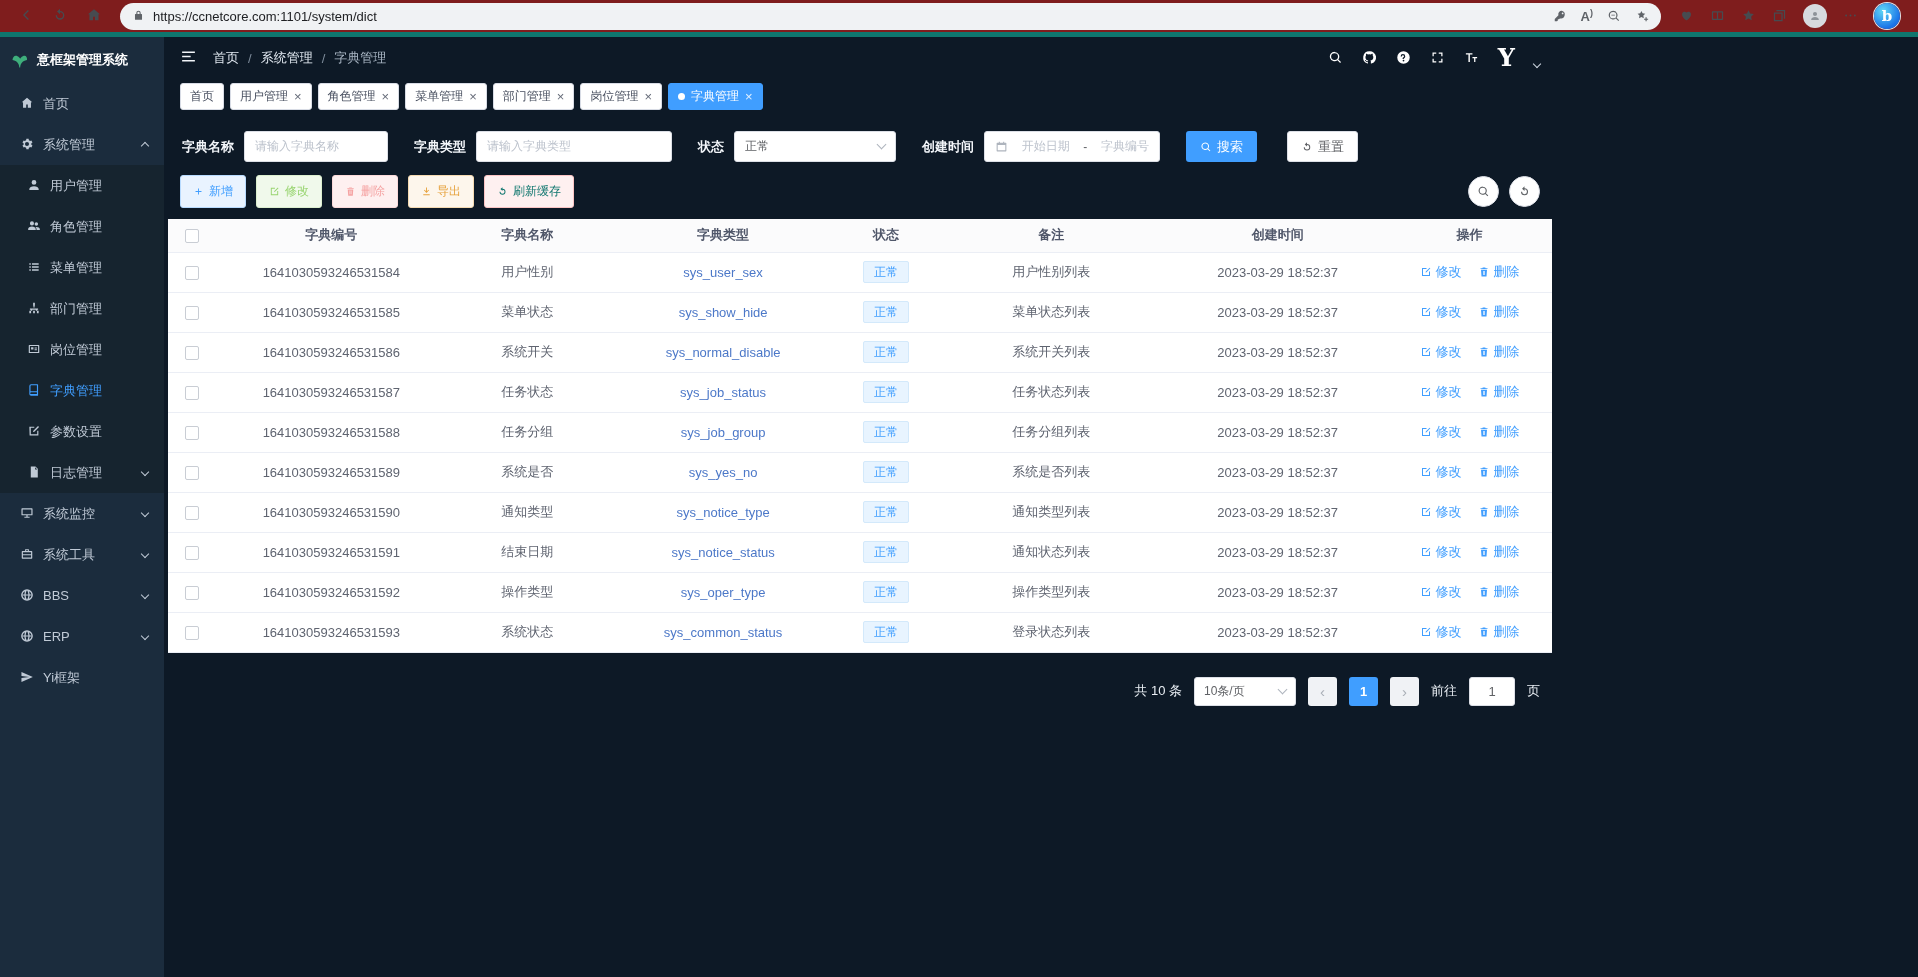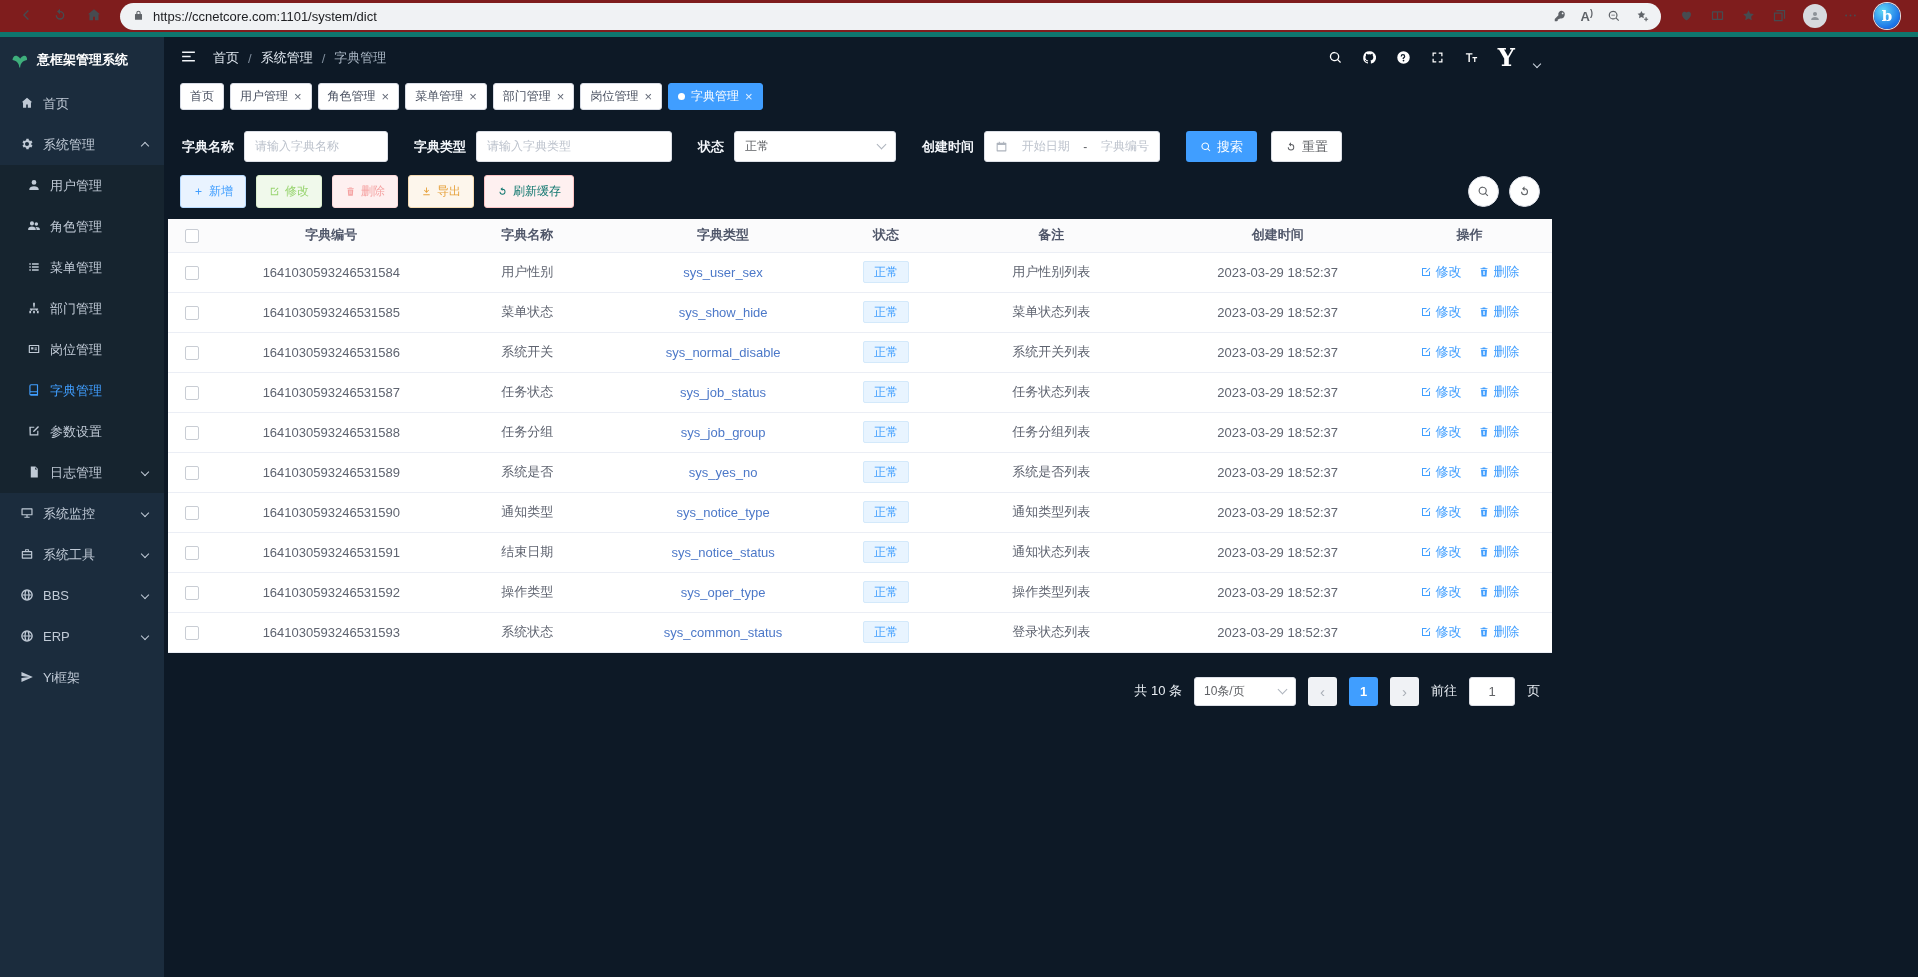--- a/index.html
+++ b/index.html
@@ -63,21 +63,21 @@
   .f-name{width:144px}
   .f-type{width:196px}
   .f-select{width:162px;justify-content:space-between;cursor:pointer}
   .sel-caret{width:7px;height:7px;border-right:1.4px solid #aeb4bd;border-bottom:1.4px solid #aeb4bd;transform:rotate(45deg);margin-top:-4px;flex:none}
   .f-date{width:176px;justify-content:space-between;cursor:pointer}
   .f-date .cal{color:#aeb4bd;font-size:13px;display:flex}
   .range-sep{color:#606266}
   .btn{height:31px;border-radius:3px;display:inline-flex;align-items:center;gap:5px;font-size:13px;padding:0 13px;cursor:pointer;border:1px solid transparent;white-space:nowrap}
   .btn .icon{font-size:12px}
   .btn-search{background:#409eff;color:#fff;margin-left:26px}
-  .btn-reset{background:#fff;border-color:#dcdfe6;color:#606266;margin-left:14px}
+  .btn-reset{background:#fff;border-color:#dcdfe6;color:#606266;margin-left:30px}
 
   
   .toolbar{display:flex;align-items:center;gap:10px;padding:1px 16px 11px;flex:none}
   .tbtn{height:33px;padding:0 12px;border-radius:3px;font-size:12px;display:inline-flex;align-items:center;gap:5px;border:1px solid;cursor:pointer;white-space:nowrap}
   .tbtn .icon{font-size:11px}
   .tbtn-add{background:#e9f3ff;border-color:#b8dbff;color:#409eff}
   .tbtn-edit{background:#f0f9eb;border-color:#dcefcf;color:#97d46e}
   .tbtn-del{background:#fef0f0;border-color:#fbd9d9;color:#f5a3a3}
   .tbtn-export{background:#fdf6ec;border-color:#f5dab1;color:#e6a23c}
   .tbtn-cache{background:#fef0f0;border-color:#fbc4c4;color:#0f766e}

